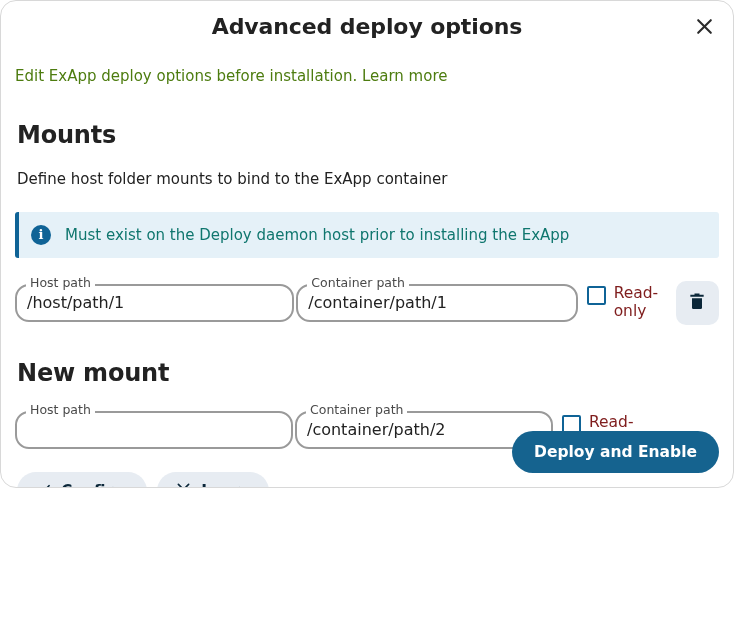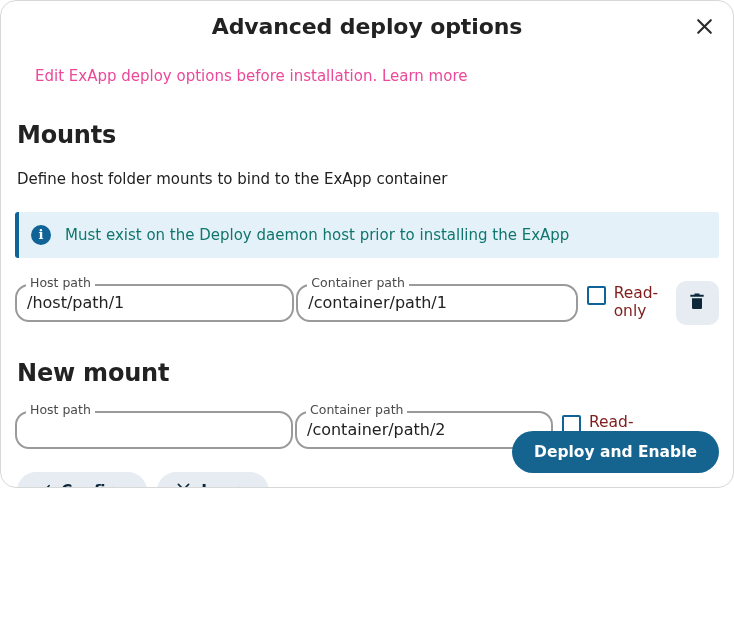--- a/index.html
+++ b/index.html
@@ -56,22 +56,22 @@
     padding: 0;
   }
   .close-button svg { display:block; }
 
   
   .modal-body {
     padding: 0 14px;
   }
   .intro-text {
     font-size: 15px;
-    color: #ec4899;
-    margin: 16px 0 0 20px;
+    color: #4d7c0f;
+    margin: 16px 0 0 0;
     line-height: 1.3;
   }
   .section-heading {
     font-size: 24px;
     font-weight: bold;
     color: #222222;
     margin: 34px 0 0 2px;
     letter-spacing: -0.2px;
   }
   .section-sub {

